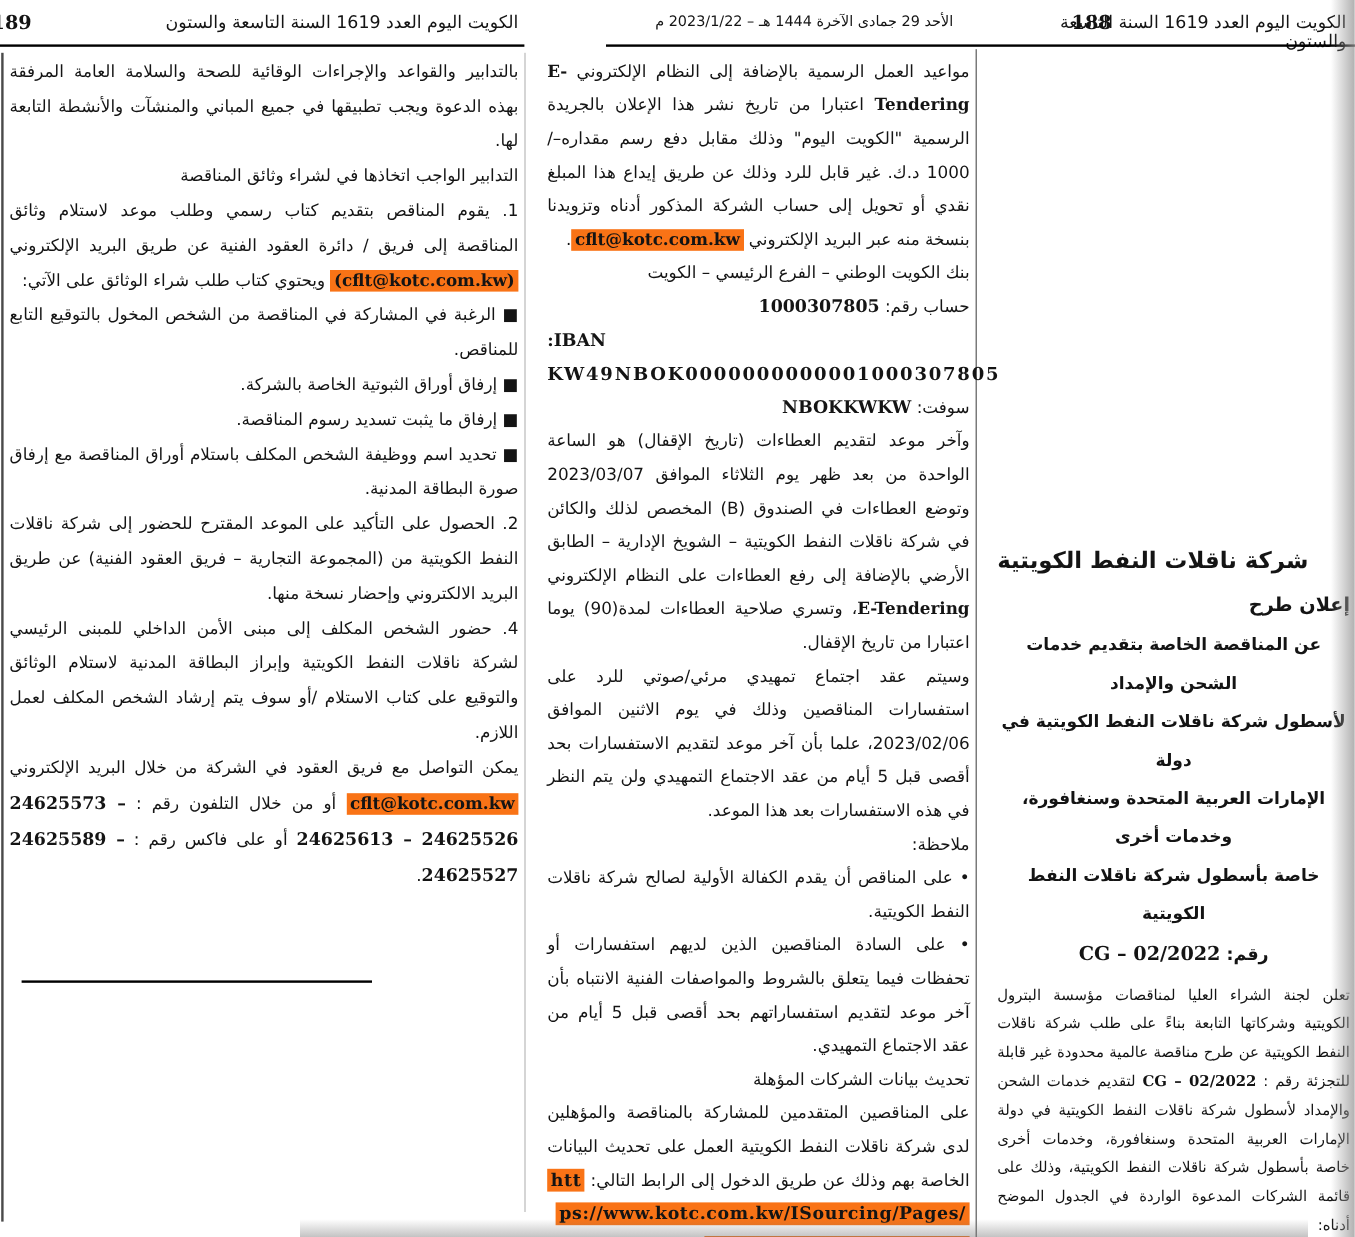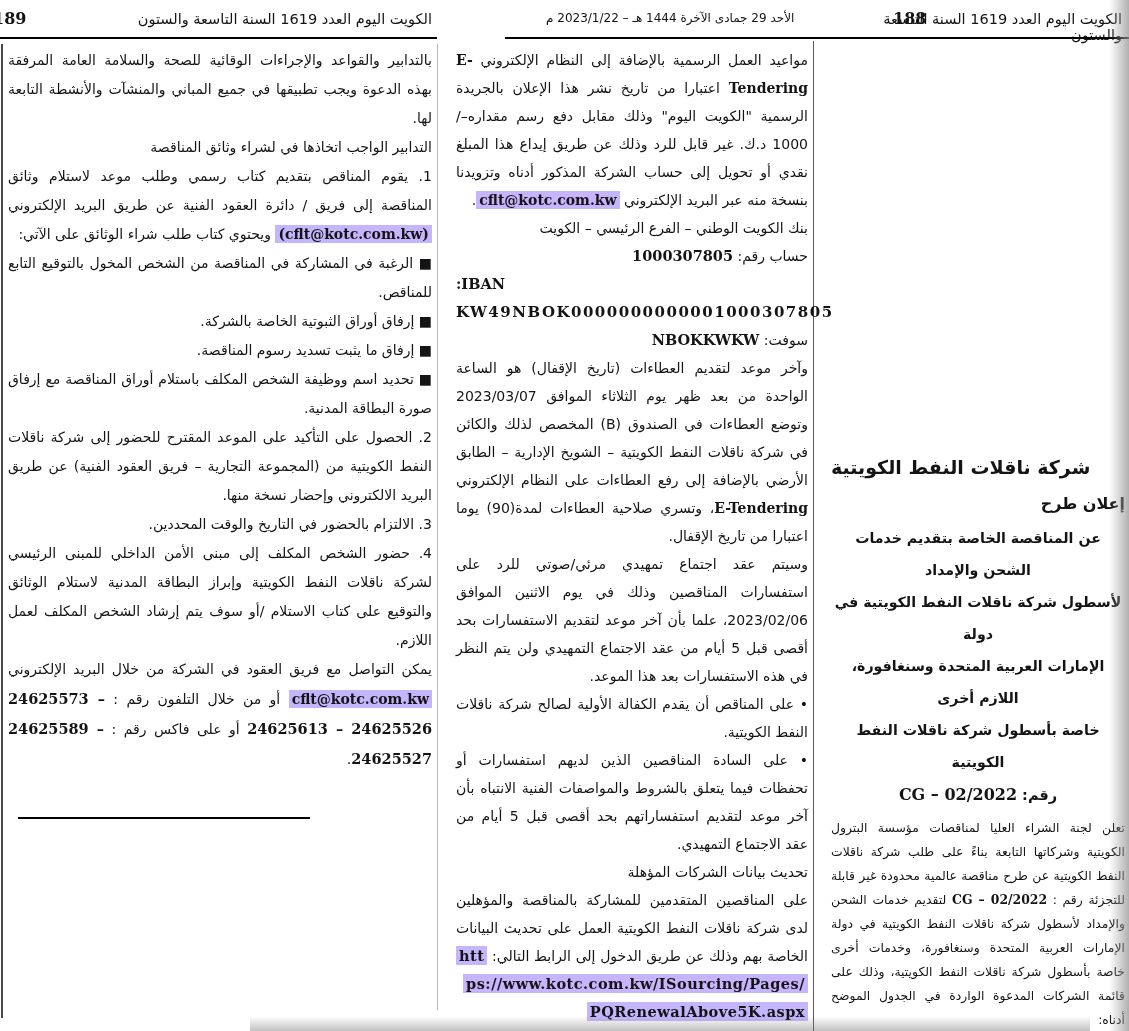--- a/index.html
+++ b/index.html
@@ -23,21 +23,21 @@
   .v-spine{left:437px;top:44px;height:966px;background:#b9b9b9;}
   .v-cols{left:813px;top:41px;height:990px;background:#5a5a5a;}
   .sep-189{left:18px;top:817px;width:292px;height:2px;background:#000;}
   
   .col{position:absolute;direction:rtl;text-align:justify;}
   .col p{margin:0;}
   .col-189{left:8px;top:46px;width:424px;font-size:14px;line-height:29px;}
   .col-mid{left:456px;top:46px;width:352px;font-size:14px;line-height:28px;}
   .col-ann{left:831px;top:446px;width:294px;font-size:12.4px;line-height:24px;}
   .lat{font-family:"DejaVu Serif",serif;font-weight:bold;}
-  .hl{background:#c4b5fd;padding:1px 3px;box-decoration-break:clone;-webkit-box-decoration-break:clone;}
+  .hl{background:#f97316;padding:1px 3px;box-decoration-break:clone;-webkit-box-decoration-break:clone;}
   .url{font-size:14.5px;word-break:break-all;letter-spacing:.5px;}
   .bankline{text-align:right;}
   .iban-label{text-align:left;font-size:14.5px;}
   .iban-value{direction:ltr;text-align:center;font-size:15px;letter-spacing:1.5px;}
   .num-strong{font-size:14.5px;}
   
   .ann-t1{font-size:19px;font-weight:bold;text-align:left;line-height:38px;margin-top:2px;}
   .ann-t2{font-size:16px;font-weight:bold;text-align:right;line-height:36px;}
   .ann-sub{font-size:14.2px;font-weight:bold;text-align:center;line-height:32px;}
   .ann-ref{font-size:14.5px;font-weight:bold;text-align:center;line-height:34px;}
@@ -68,48 +68,48 @@
 
   <div class="col col-189" dir="rtl">
     <p>بالتدابير والقواعد والإجراءات الوقائية للصحة والسلامة العامة المرفقة بهذه الدعوة ويجب تطبيقها في جميع المباني والمنشآت والأنشطة التابعة لها.</p>
     <p>التدابير الواجب اتخاذها في لشراء وثائق المناقصة</p>
     <p><span>1. يقوم المناقص بتقديم كتاب رسمي وطلب موعد لاستلام وثائق المناقصة إلى فريق / دائرة العقود الفنية عن طريق البريد الإلكتروني </span><span class="lat hl" dir="ltr">(cflt@kotc.com.kw)</span><span> ويحتوي كتاب طلب شراء الوثائق على الآتي:</span></p>
     <p class="bullet">■ الرغبة في المشاركة في المناقصة من الشخص المخول بالتوقيع التابع للمناقص.</p>
     <p class="bullet">■ إرفاق أوراق الثبوتية الخاصة بالشركة.</p>
     <p class="bullet">■ إرفاق ما يثبت تسديد رسوم المناقصة.</p>
     <p class="bullet">■ تحديد اسم ووظيفة الشخص المكلف باستلام أوراق المناقصة مع إرفاق صورة البطاقة المدنية.</p>
     <p>2. الحصول على التأكيد على الموعد المقترح للحضور إلى شركة ناقلات النفط الكويتية من (المجموعة التجارية – فريق العقود الفنية) عن طريق البريد الالكتروني وإحضار نسخة منها.</p>
-    <p>3. الالتزام بالحضور في التاريخ والوقت المحددين.</p>
     <p>4. حضور الشخص المكلف إلى مبنى الأمن الداخلي للمبنى الرئيسي لشركة ناقلات النفط الكويتية وإبراز البطاقة المدنية لاستلام الوثائق والتوقيع على كتاب الاستلام /أو سوف يتم إرشاد الشخص المكلف لعمل اللازم.</p>
     <p><span>يمكن التواصل مع فريق العقود في الشركة من خلال البريد الإلكتروني </span><span class="lat hl" dir="ltr">cflt@kotc.com.kw</span><span> أو من خلال التلفون رقم : </span><span class="lat num-strong" dir="ltr">24625573 – 24625613 – 24625526</span><span> أو على فاكس رقم : </span><span class="lat num-strong" dir="ltr">24625589 –24625527</span><span>.</span></p>
   </div>
   <div class="rule sep-189"></div>
 
   <div class="col col-mid" dir="rtl">
     <p><span>مواعيد العمل الرسمية بالإضافة إلى النظام الإلكتروني </span><span class="lat">E-Tendering</span><span> اعتبارا من تاريخ نشر هذا الإعلان بالجريدة الرسمية "الكويت اليوم" وذلك مقابل دفع رسم مقداره–/ 1000 د.ك. غير قابل للرد وذلك عن طريق إيداع هذا المبلغ نقدي أو تحويل إلى حساب الشركة المذكور أدناه وتزويدنا بنسخة منه عبر البريد الإلكتروني </span><span class="lat hl" dir="ltr">cflt@kotc.com.kw</span><span>.</span></p>
     <p class="bankline">بنك الكويت الوطني – الفرع الرئيسي – الكويت</p>
     <p class="bankline"><span>حساب رقم: </span><span class="lat num-strong">1000307805</span></p>
     <p class="iban-label lat">IBAN:</p>
     <p class="iban-value lat">KW49NBOK0000000000001000307805</p>
     <p class="bankline"><span>سوفت: </span><span class="lat num-strong">NBOKKWKW</span></p>
     <p><span>وآخر موعد لتقديم العطاءات (تاريخ الإقفال) هو الساعة الواحدة من بعد ظهر يوم الثلاثاء الموافق 2023/03/07 وتوضع العطاءات في الصندوق (B) المخصص لذلك والكائن في شركة ناقلات النفط الكويتية – الشويخ الإدارية – الطابق الأرضي بالإضافة إلى رفع العطاءات على النظام الإلكتروني </span><span class="lat">E-Tendering</span><span>، وتسري صلاحية العطاءات لمدة(90) يوما اعتبارا من تاريخ الإقفال.</span></p>
     <p>وسيتم عقد اجتماع تمهيدي مرئي/صوتي للرد على استفسارات المناقصين وذلك في يوم الاثنين الموافق 2023/02/06، علما بأن آخر موعد لتقديم الاستفسارات بحد أقصى قبل 5 أيام من عقد الاجتماع التمهيدي ولن يتم النظر في هذه الاستفسارات بعد هذا الموعد.</p>
+    <p>ملاحظة:</p>
     <p>• على المناقص أن يقدم الكفالة الأولية لصالح شركة ناقلات النفط الكويتية.</p>
     <p>• على السادة المناقصين الذين لديهم استفسارات أو تحفظات فيما يتعلق بالشروط والمواصفات الفنية الانتباه بأن آخر موعد لتقديم استفساراتهم بحد أقصى قبل 5 أيام من عقد الاجتماع التمهيدي.</p>
     <p>تحديث بيانات الشركات المؤهلة</p>
     <p><span>على المناقصين المتقدمين للمشاركة بالمناقصة والمؤهلين لدى شركة ناقلات النفط الكويتية العمل على تحديث البيانات الخاصة بهم وذلك عن طريق الدخول إلى الرابط التالي: </span><span class="lat hl url" dir="ltr">https://www.kotc.com.kw/ISourcing/Pages/PQRenewalAbove5K.aspx</span></p>
 
   </div>
 
   <div class="col col-ann" dir="rtl">
     <div class="ann-t1">شركة ناقلات النفط الكويتية</div>
     <div class="ann-t2">إعلان طرح</div>
     <div class="ann-sub">عن المناقصة الخاصة بتقديم خدمات الشحن والإمداد</div>
     <div class="ann-sub">لأسطول شركة ناقلات النفط الكويتية في دولة</div>
-    <div class="ann-sub">الإمارات العربية المتحدة وسنغافورة، اللازم أخرى</div>
+    <div class="ann-sub">الإمارات العربية المتحدة وسنغافورة، وخدمات أخرى</div>
     <div class="ann-sub">خاصة بأسطول شركة ناقلات النفط الكويتية</div>
     <div class="ann-ref"><span>رقم: </span><span class="lat" dir="ltr">CG – 02/2022</span></div>
     <p class="ann-intro"><span>تعلن لجنة الشراء العليا لمناقصات مؤسسة البترول الكويتية وشركاتها التابعة بناءً على طلب شركة ناقلات النفط الكويتية عن طرح مناقصة عالمية محدودة غير قابلة للتجزئة رقم : </span><span class="lat" dir="ltr">CG – 02/2022</span><span> لتقديم خدمات الشحن والإمداد لأسطول شركة ناقلات النفط الكويتية في دولة الإمارات العربية المتحدة وسنغافورة، وخدمات أخرى خاصة بأسطول شركة ناقلات النفط الكويتية، وذلك على قائمة الشركات المدعوة الواردة في الجدول الموضح أدناه:</span></p>
 
   </div>
 
   <div class="edge edge-right"></div>
   <div class="edge edge-bottom"></div>
 </div>
 

